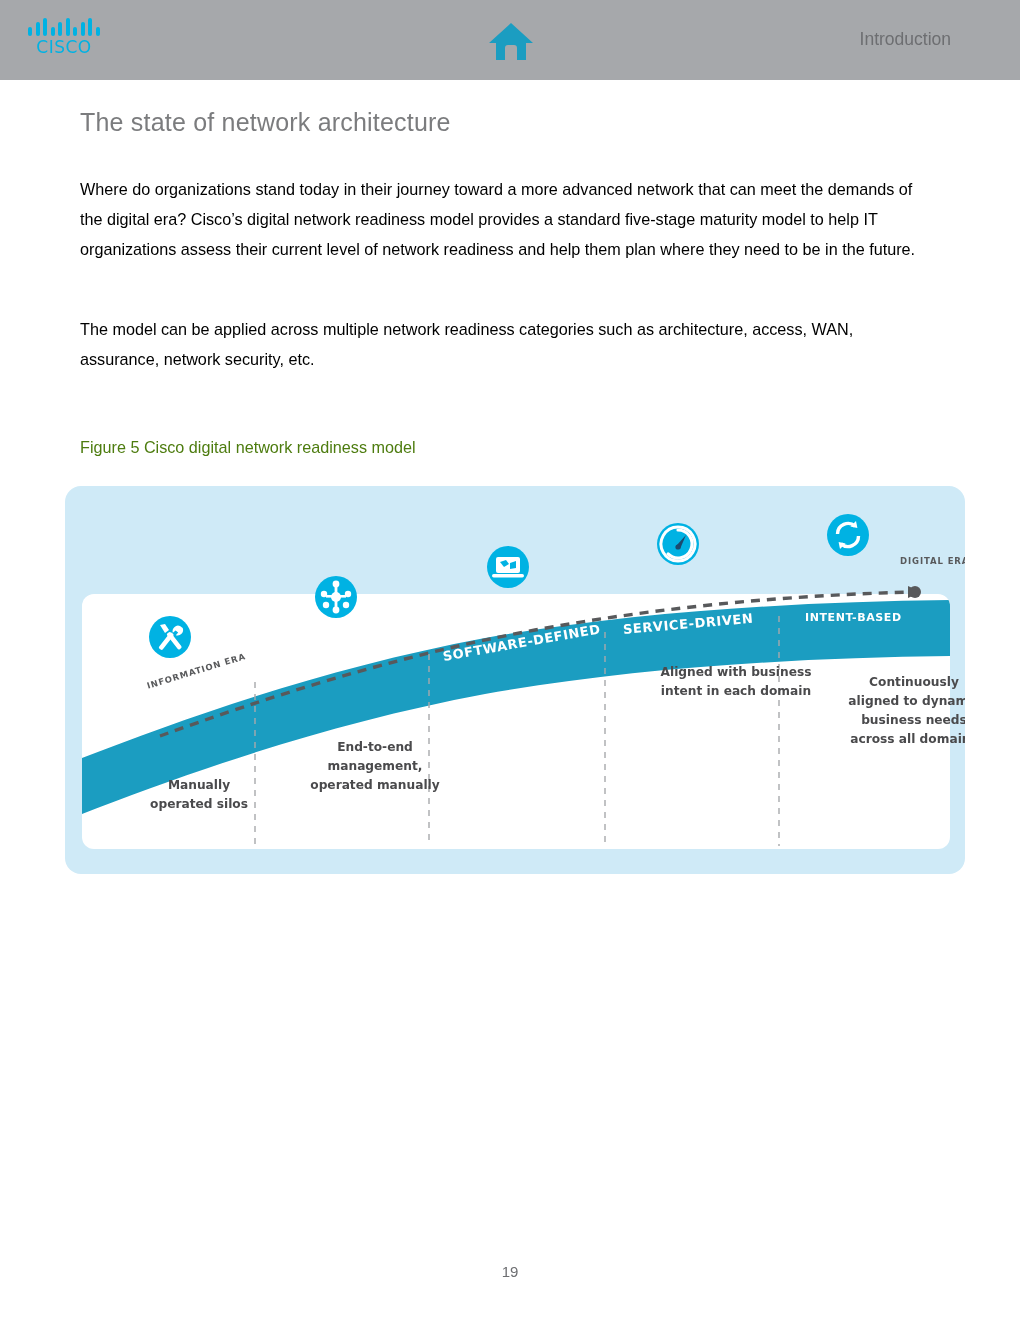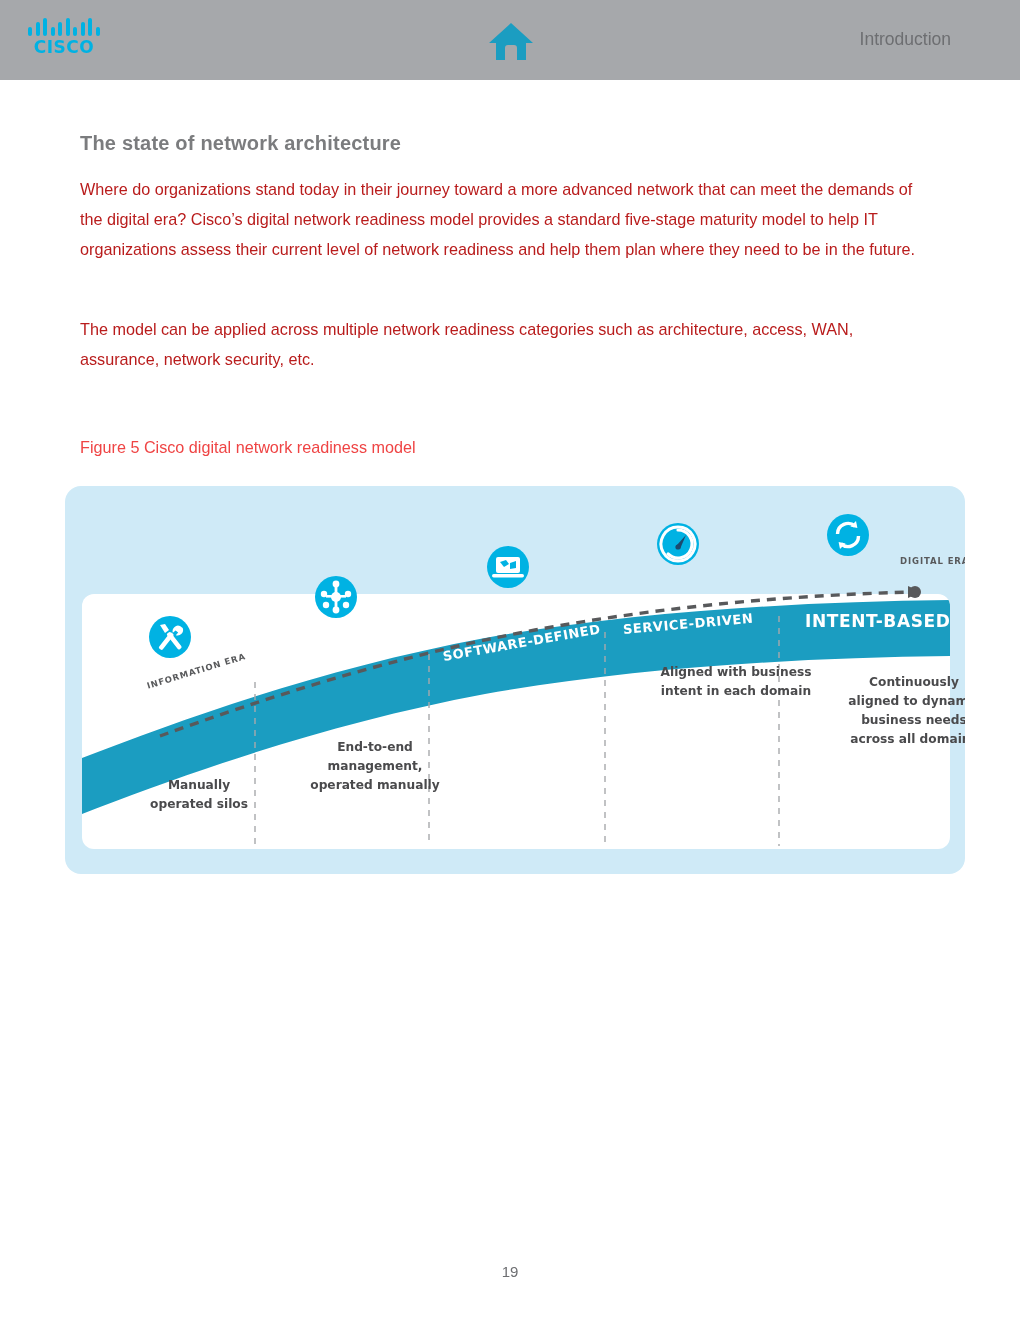--- a/index.html
+++ b/index.html
@@ -22,51 +22,51 @@
   }
   .cisco-bars{
     position:absolute;left:0;top:0;width:72px;height:18px;
     display:flex;align-items:flex-end;justify-content:space-between;
   }
   .cisco-bars i{display:block;width:4px;background:#00b2e3;border-radius:2px;}
   .cisco-word{
     position:absolute;left:0;top:20px;width:72px;
     text-align:center;
     font-family:"DejaVu Sans", sans-serif;
-    font-weight:700;font-size:17px;letter-spacing:0.5px;color:#00b2e3;
+    font-weight:400;font-size:17px;letter-spacing:0.5px;color:#00b2e3;
     line-height:19px;
   }
   .hdr-title{
     position:absolute;left:128px;top:29px;
     font-size:17.5px;color:#6d6e71;letter-spacing:0.1px;
     white-space:nowrap;
   }
   .home-icon{
     position:absolute;left:487px;top:20px;width:48px;height:42px;
   }
   .hdr-section{
     position:absolute;right:69px;top:29px;
     font-size:17.5px;color:#6d6e71;white-space:nowrap;
   }
 
   
   .page-title{
-    position:absolute;left:80px;top:132px;
-    font-size:20px;font-weight:700;color:#7b7c7e;letter-spacing:0.2px;
+    position:absolute;left:80px;top:108px;
+    font-size:25px;font-weight:400;color:#7b7c7e;letter-spacing:0.2px;
     white-space:nowrap;
   }
   .para{
     position:absolute;left:80px;width:852px;
-    font-size:16.2px;line-height:30px;color:#b91c1c;
+    font-size:16.2px;line-height:30px;color:#000000;
   }
   .para.p1{top:174px;}
   .para.p2{top:314px;}
   .fig-caption{
     position:absolute;left:80px;top:438px;
-    font-size:16.2px;color:#ef4444;white-space:nowrap;
+    font-size:16.2px;color:#4d7c0f;white-space:nowrap;
   }
 
   
   .figure{
     position:absolute;left:65px;top:486px;width:900px;height:388px;
     background:#cfeaf7;border-radius:16px;overflow:hidden;
   }
   .fig-card{
     position:absolute;left:17px;top:108px;width:868px;height:255px;
     background:#ffffff;border-radius:12px;
@@ -84,21 +84,21 @@
 
   .stage-label{
     position:absolute;
     font-family:"DejaVu Sans", sans-serif;
     font-weight:700;color:#ffffff;white-space:nowrap;letter-spacing:0.6px;
   }
   .sl0{left:48px;top:222px;font-size:13.5px;transform:rotate(-17deg);transform-origin:left center;}
   .sl1{left:194px;top:187px;font-size:13px;transform:rotate(-14deg);transform-origin:left center;}
   .sl2{left:378px;top:163px;font-size:13px;transform:rotate(-10deg);transform-origin:left center;}
   .sl3{left:558px;top:136px;font-size:13px;transform:rotate(-5deg);transform-origin:left center;}
-  .sl4{left:740px;top:125px;font-size:17px;transform:rotate(0deg);transform-origin:left center;}
+  .sl4{left:740px;top:125px;font-size:11px;transform:rotate(0deg);transform-origin:left center;}
 
   .desc{
     position:absolute;
     font-family:"DejaVu Sans", sans-serif;
     font-weight:700;font-size:12.2px;line-height:19px;
     color:#4a4a4c;text-align:center;
   }
   .d0{left:48px;top:290px;width:172px;}
   .d1{left:222px;top:252px;width:176px;}
   .d2{left:400px;top:213px;width:182px;}

